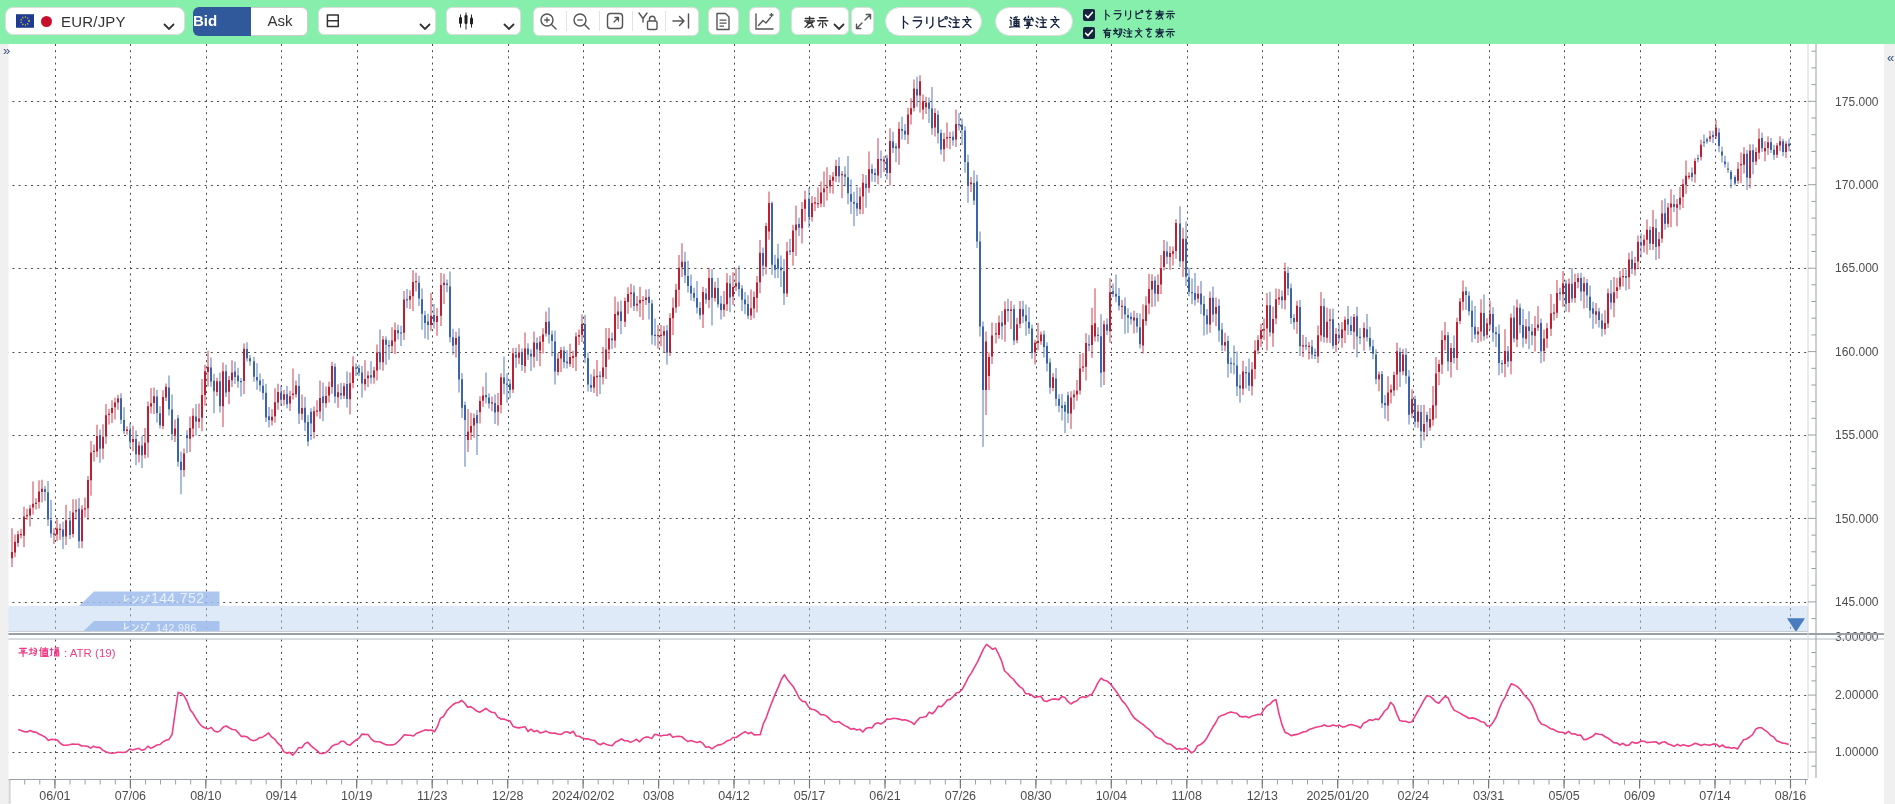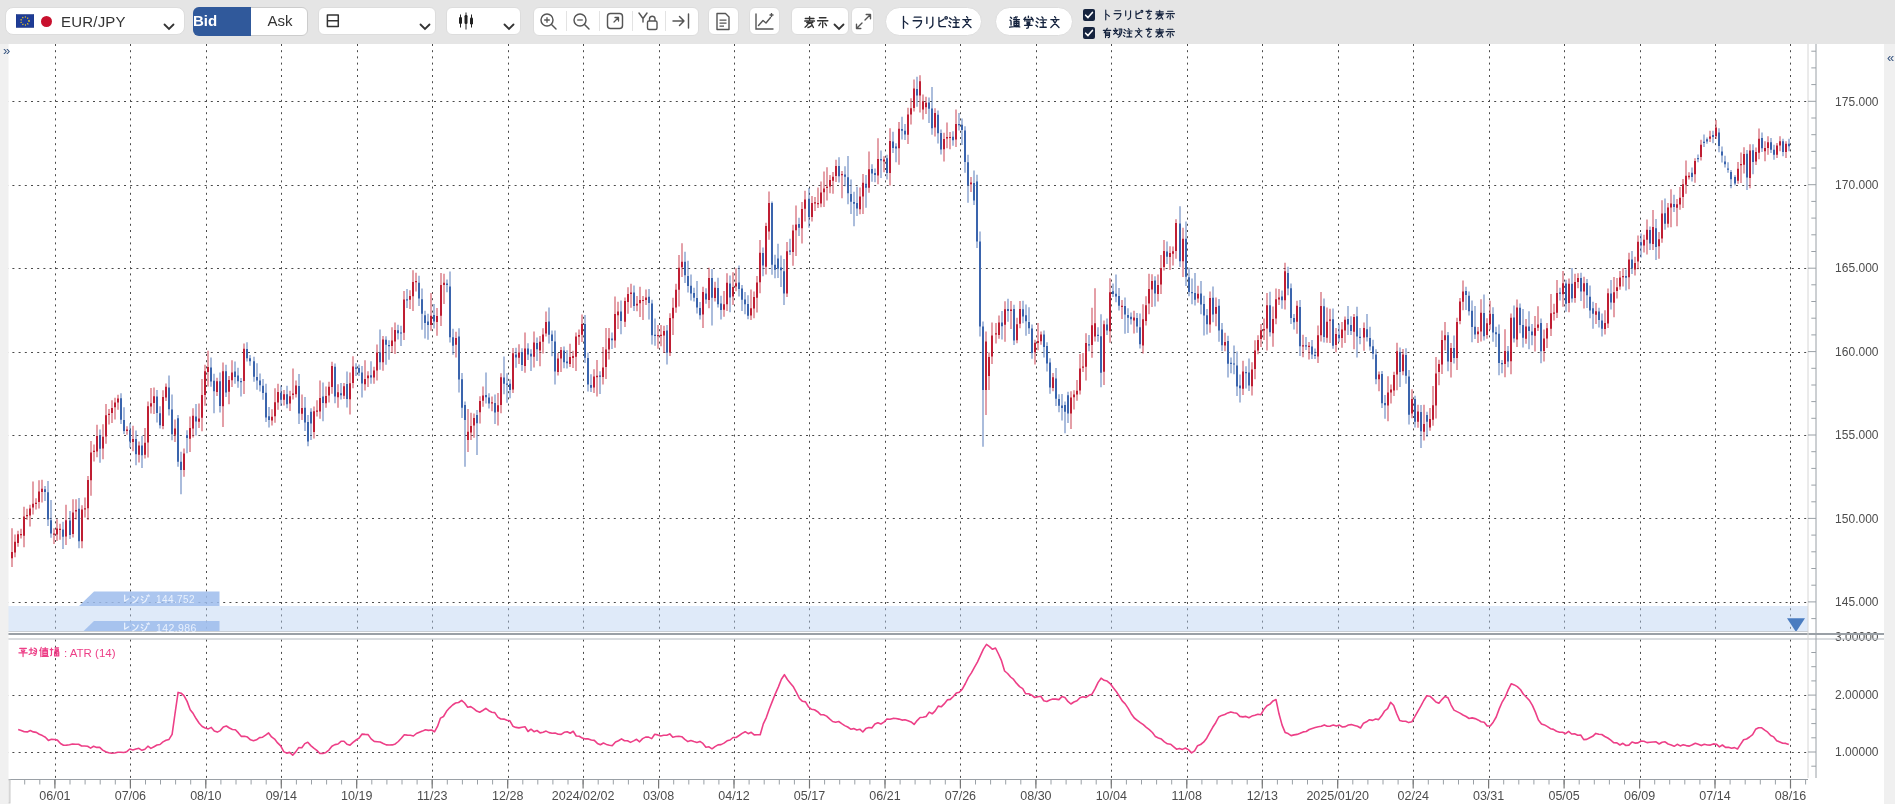--- a/index.html
+++ b/index.html
@@ -1,16 +1,16 @@
 <!DOCTYPE html>
 <html><head><meta charset="utf-8"><style>
 html,body{margin:0;padding:0;background:#fff}
 body{width:1895px;height:804px;position:relative;overflow:hidden;font-family:"Liberation Sans",sans-serif}
 </style></head><body>
-<div style="position:absolute;left:0;top:0;width:1895px;height:44px;background:#e5e5e5">
+<div style="position:absolute;left:0;top:0;width:1895px;height:44px;background:#86efac">
     <div style="position:absolute;left:4.5px;top:7px;width:180px;height:28px;background:#fff;border:1px solid #ddd;border-radius:8px;box-sizing:border-box;"></div>
     <svg width="18" height="14" style="position:absolute;left:16px;top:14px">
       <rect width="18" height="13" y="0.5" fill="#1e3c96" stroke="#16307d" stroke-width="0.5"></rect>
       <circle cx="9" cy="7" r="4" fill="none" stroke="#f7d117" stroke-width="1.4" stroke-dasharray="1 1.6"></circle>
     </svg>
     <div style="position:absolute;left:41px;top:15.5px;width:11px;height:11px;border-radius:50%;background:#c8102e"></div>
     <div style="position:absolute;left:61px;top:13px;font-size:15px;color:#333;letter-spacing:0.2px">EUR/JPY</div>
     <div style="position:absolute;left:163px;top:17px"><svg width="12" height="8" viewBox="0 0 12 8">
         <path d="M1.5 1.5 6 6 10.5 1.5" stroke="#333" stroke-width="1.8" fill="none" stroke-linecap="round"></path>
       </svg></div>
@@ -257,21 +257,21 @@
 <div style="position:absolute;left:120px;top:593.5px;z-index:3;height:11px;line-height:11px;white-space:nowrap"><svg width="31" height="14" viewBox="0 0 281 140" style="display:inline-block;vertical-align:middle">
       <g transform="translate(0,4)">
         <path d="M32 8V68Q44 60 72 44" stroke="#e9f1fd" stroke-width="12.5" fill="none" stroke-linecap="round" stroke-linejoin="round"></path>
       </g>
       <g transform="translate(93.00000000000001,4)">
         <path d="M20 22 36 34 M74 28Q66 68 20 84" stroke="#e9f1fd" stroke-width="12.5" fill="none" stroke-linecap="round" stroke-linejoin="round"></path>
       </g>
       <g transform="translate(186.00000000000003,4)">
         <path d="M16 20 30 30 M12 48 26 58 M24 84Q58 78 68 38 M70 12 78 22 M84 6 92 16" stroke="#e9f1fd" stroke-width="12.5" fill="none" stroke-linecap="round" stroke-linejoin="round"></path>
       </g>
-    </svg><span style="font-size:10px;color:#e9f1fd;letter-spacing:0.4px;position:relative;top:-1.5px;margin-left:5px">144.752</span></div>
+    </svg><span style="font-size:14px;color:#e9f1fd;letter-spacing:0.4px;position:relative;top:-1.5px;">144.752</span></div>
 <div style="position:absolute;left:120px;top:622.0px;z-index:3;height:16px;line-height:11px;white-space:nowrap"><svg width="31" height="14" viewBox="0 0 281 140" style="display:inline-block;vertical-align:middle">
       <g transform="translate(0,4)">
         <path d="M32 8V68Q44 60 72 44" stroke="#e9f1fd" stroke-width="12.5" fill="none" stroke-linecap="round" stroke-linejoin="round"></path>
       </g>
       <g transform="translate(93.00000000000001,4)">
         <path d="M20 22 36 34 M74 28Q66 68 20 84" stroke="#e9f1fd" stroke-width="12.5" fill="none" stroke-linecap="round" stroke-linejoin="round"></path>
       </g>
       <g transform="translate(186.00000000000003,4)">
         <path d="M16 20 30 30 M12 48 26 58 M24 84Q58 78 68 38 M70 12 78 22 M84 6 92 16" stroke="#e9f1fd" stroke-width="12.5" fill="none" stroke-linecap="round" stroke-linejoin="round"></path>
       </g>
@@ -282,12 +282,12 @@
       </g>
       <g transform="translate(94.54545454545455,4)">
         <path d="M28 12V66 M12 32H44 M10 72Q28 60 44 66 M56 16Q80 20 78 42L72 72Q68 84 54 80 M56 38 70 46 M50 56 64 64" stroke="#ed3f87" stroke-width="10.9" fill="none" stroke-linecap="round" stroke-linejoin="round"></path>
       </g>
       <g transform="translate(189.0909090909091,4)">
         <path d="M26 8Q22 26 12 38 M22 30V92 M38 22H86 M62 10V36 M40 36H82V78H40ZM46 50H76M46 64H76 M34 90H90" stroke="#ed3f87" stroke-width="10.9" fill="none" stroke-linecap="round" stroke-linejoin="round"></path>
       </g>
       <g transform="translate(283.6363636363636,4)">
         <path d="M24 14V74Q24 84 16 84 M12 28H38 M56 12H88 M58 24H86V38H58Z M52 50H90V86H52ZM52 68H90 M70 50V86" stroke="#ed3f87" stroke-width="10.9" fill="none" stroke-linecap="round" stroke-linejoin="round"></path>
       </g>
-    </svg><span style="font-size:11.5px;color:#ed3f87;vertical-align:middle;margin-left:3px">: ATR (14)</span></div>
+    </svg><span style="font-size:11.5px;color:#ed3f87;vertical-align:middle;margin-left:3px">: ATR (19)</span></div>
 </body></html>

